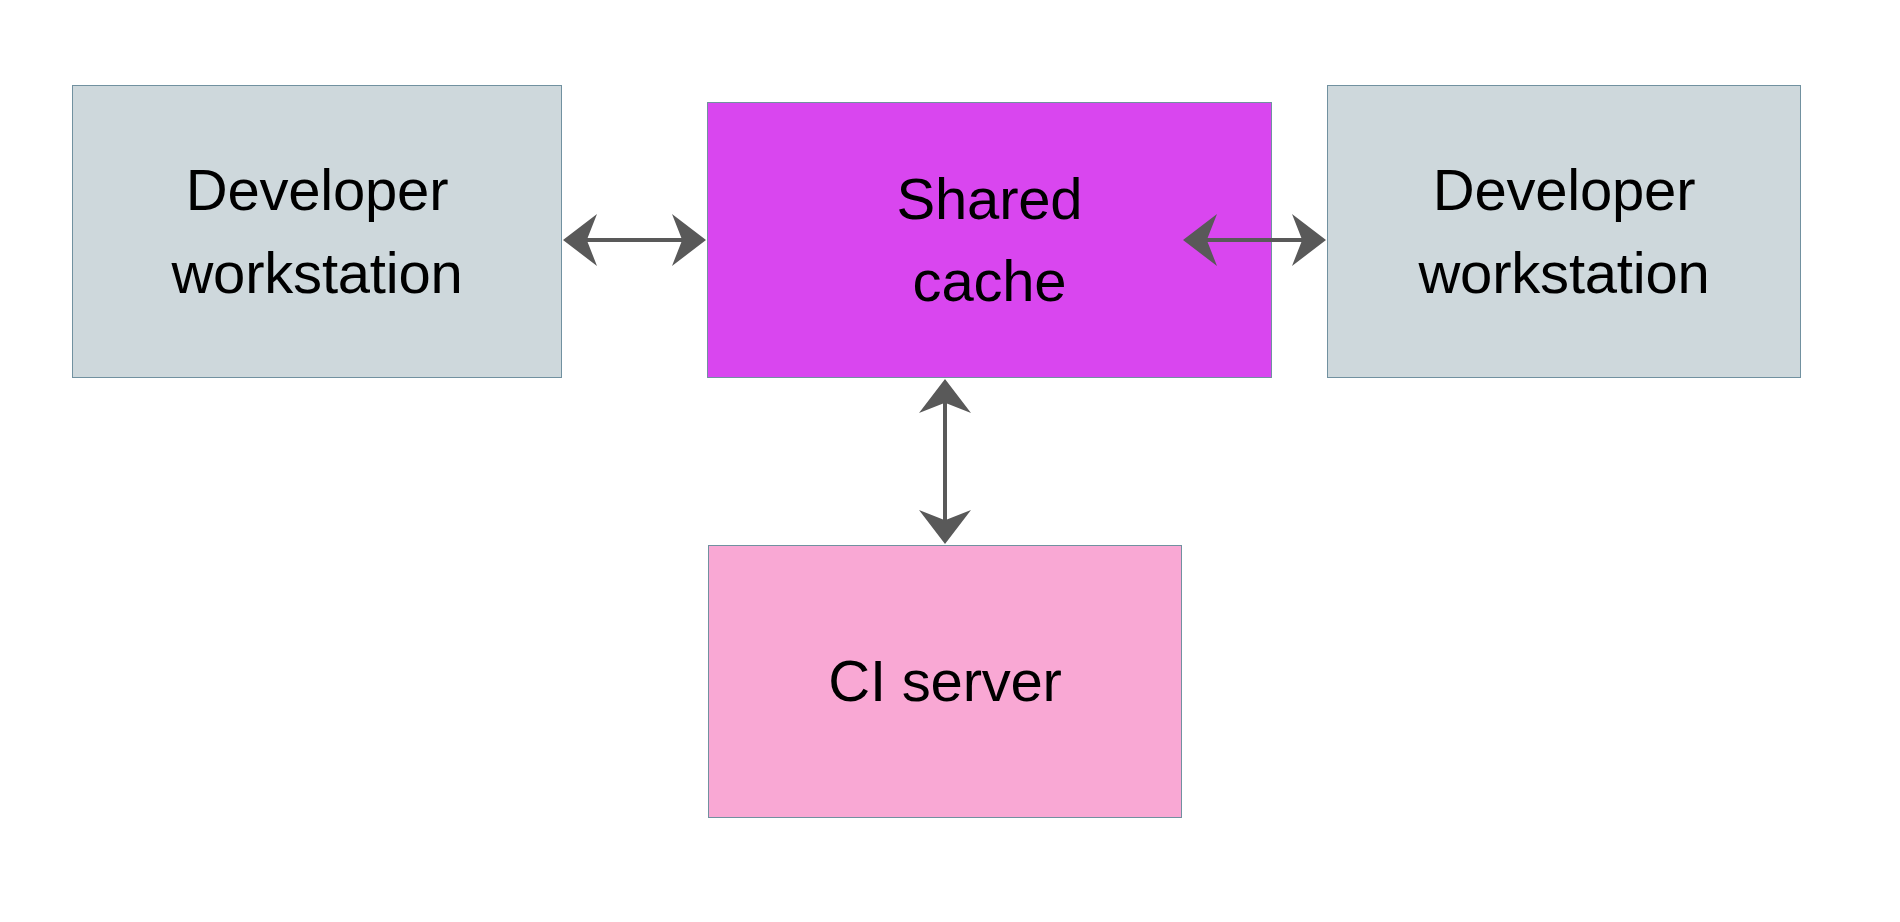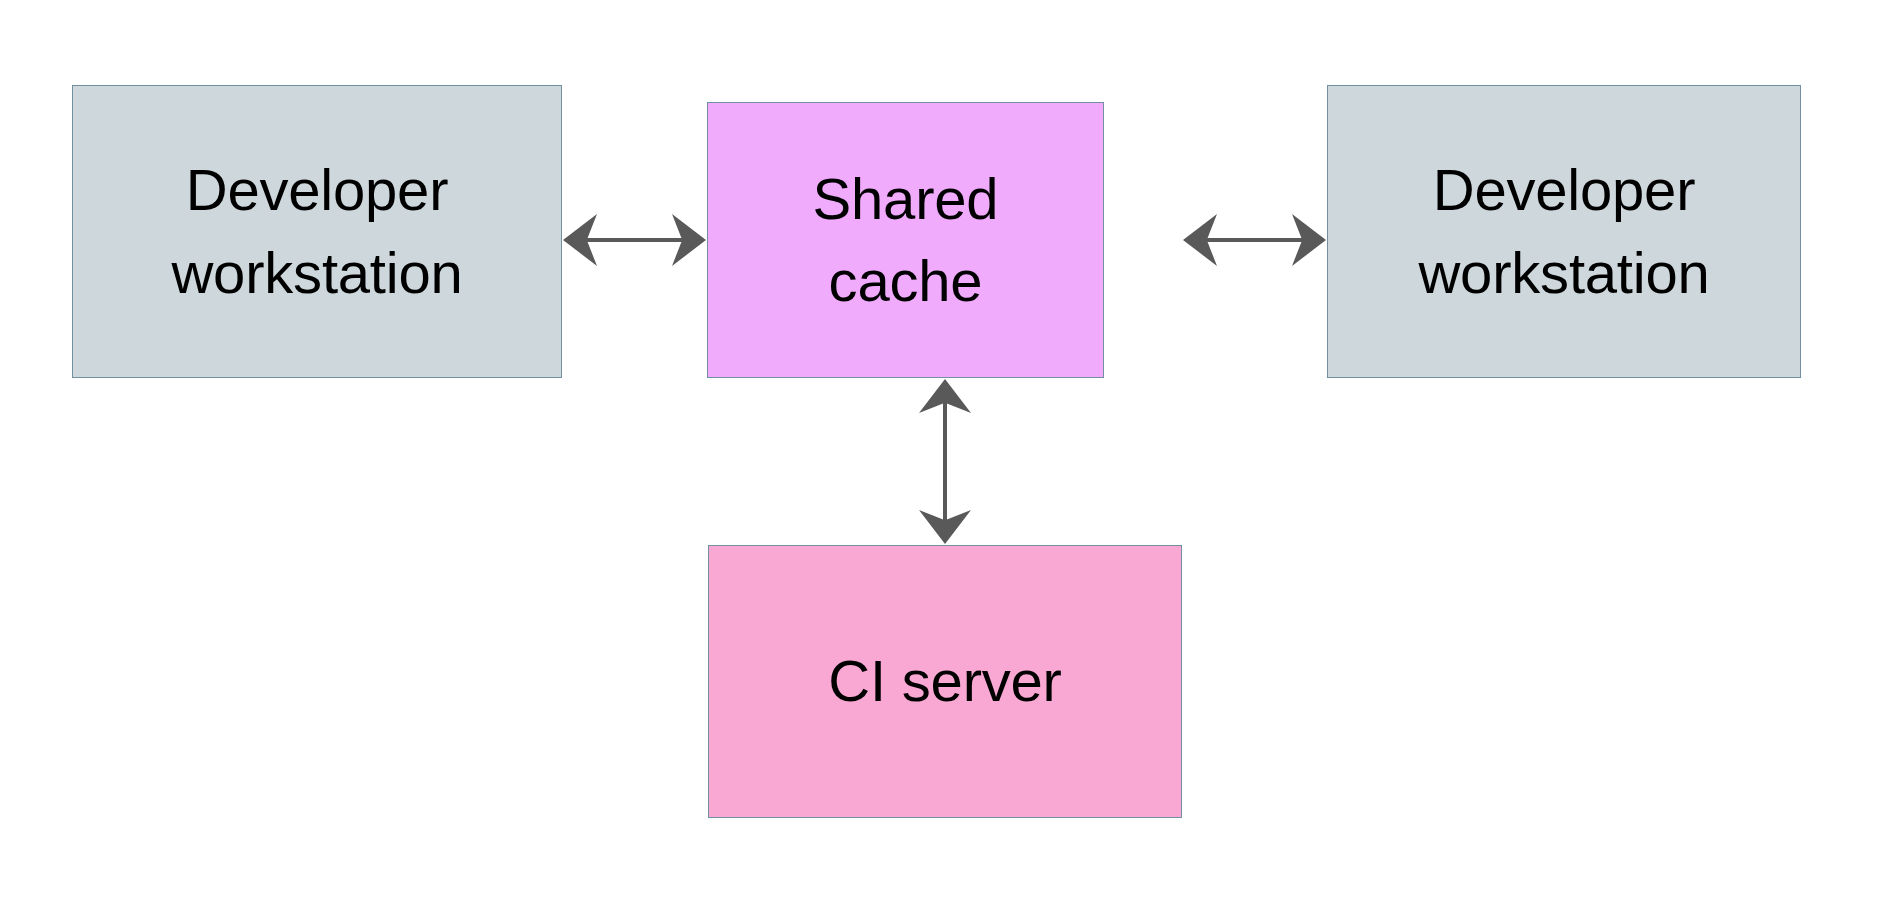--- a/index.html
+++ b/index.html
@@ -42,21 +42,21 @@
 </head>
 <body>
 
 <div id="canvas" style="background: rgb(255, 255, 255);">
 
   <div class="node" id="node-0" style="left: 72px; top: 85px; width: 490px; height: 293px; background: rgb(206, 216, 220); border-color: rgb(113, 145, 160);">
     <span class="node-label" style="color: rgb(0, 0, 0);">Developer
 workstation</span>
   </div>
 
-  <div class="node" id="node-1" style="left: 707px; top: 102px; width: 397px; height: 276px; background: #f0abfc; border-color: rgb(113, 145, 160);">
+  <div class="node" id="node-1" style="left: 707px; top: 102px; width: 565px; height: 276px; background: #d946ef; border-color: rgb(113, 145, 160);">
     <span class="node-label" style="color: rgb(0, 0, 0);">Shared
 cache</span>
   </div>
 
   <div class="node" id="node-2" style="left: 1327px; top: 85px; width: 474px; height: 293px; background: rgb(206, 216, 220); border-color: rgb(113, 145, 160);">
     <span class="node-label" style="color: rgb(0, 0, 0);">Developer
 workstation</span>
   </div>
 
   <div class="node" id="node-3" style="left: 708px; top: 545px; width: 474px; height: 273px; background: #f9a8d4; border-color: rgb(113, 145, 160);">

